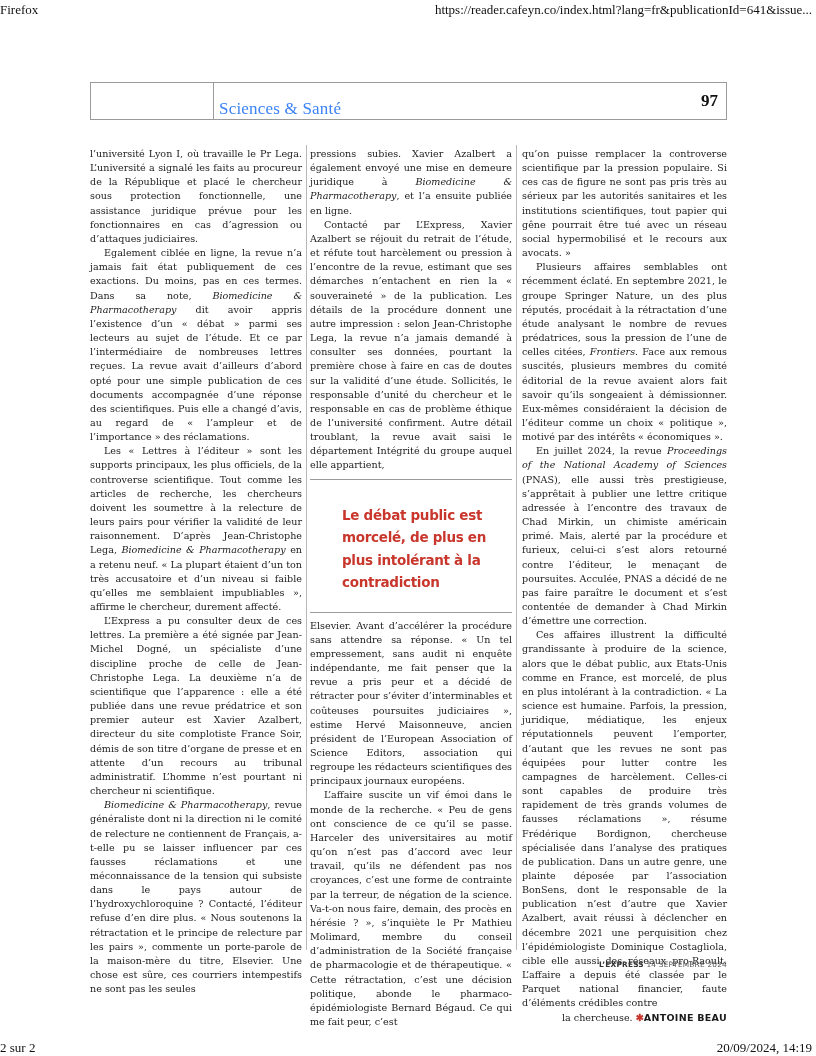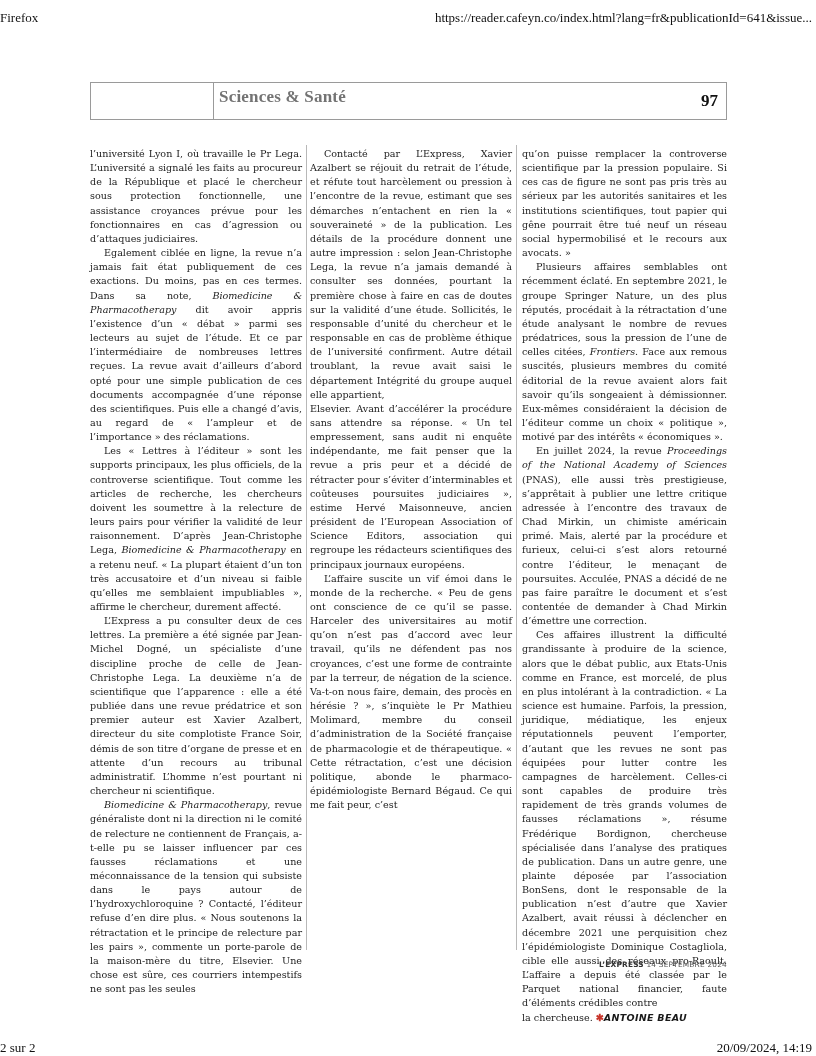--- a/index.html
+++ b/index.html
@@ -1,79 +1,83 @@
 <!DOCTYPE html>
 <html><head>
 <meta charset="utf-8">
 <style>
   html, body { margin:0; padding:0; background:#ffffff; }
   body { width:816px; height:1056px; position:relative; overflow:hidden; color:#1a1a1a; }
-  .print-hdr { position:absolute; top:10px; font-family:"Liberation Serif", serif; font-size:13px; color:#111; }
+  .print-hdr { position:absolute; top:2px; font-family:"Liberation Serif", serif; font-size:13px; color:#111; }
   .print-hdr.left { left:0; }
   .print-hdr.right { right:4px;margin-left:42px; }
   .print-ftr { position:absolute; top:1040px; font-family:"Liberation Serif", serif; font-size:13px; color:#111; }
   .print-ftr.left { left:0; }
   .print-ftr.right { right:4px; }
 
   .section-frame { position:absolute; left:90px; top:82px; width:637px; height:38px; border:1px solid #9a9a9a; box-sizing:border-box; }
   .section-divider { position:absolute; left:122px; top:0; width:1px; height:100%; background:#9a9a9a; }
-  .section-title { position:absolute; left:128px; top:4px; font-family:"Liberation Serif", serif; font-weight:bold; font-size:17px; color:#737373; letter-spacing:0.2px; }
+  .section-title { position:absolute; left:128px; top:16px; font-family:"Liberation Serif", serif; font-weight:normal; font-size:17px; color:#3b82f6; letter-spacing:0.2px; }
   .page-num { position:absolute; right:8px; top:8px; font-family:"Liberation Serif", serif; font-weight:bold; font-size:17px; color:#111; }
 
   .col { position:absolute; top:147px; font-family:"DejaVu Serif", serif; font-size:9.6px; line-height:14.15px; color:#222; text-align:justify; hyphens:manual; }
   .col p { margin:0; text-indent:0; }
   .col p.ind { text-indent:14px; }
   .col em { font-style:italic; }
   .c1 { left:90px; width:212px; }
   .c2 { left:310px; width:202px; }
   .c3 { left:522px; width:205px; }
   .vrule { position:absolute; top:145px; width:1px; height:805px; background:#b8b8b8; }
   .v1 { left:306px; }
   .v2 { left:516px; }
 
   .pull-quote { margin:6px 0 6px 0; border-top:1px solid #9a9a9a; border-bottom:1px solid #9a9a9a; padding:24px 0 18px 32px; }
   .pull-quote-text { font-family:"DejaVu Sans", sans-serif; font-weight:bold; font-size:13.5px; line-height:22.5px; color:#c8362c; text-align:left; letter-spacing:-0.3px; }
 
-  .byline-row { display:flex; justify-content:flex-start; align-items:baseline; }
+  .byline-row { display:flex; justify-content:flex-end; align-items:baseline; }
   .star { color:#c8362c; font-weight:bold; }
-  .author { font-family:"DejaVu Sans", sans-serif; font-weight:bold; font-size:9.5px; letter-spacing:0.3px; color:#1a1a1a;font-style:italic; }
+  .author { font-family:"DejaVu Sans", sans-serif; font-weight:bold; font-size:9.5px; letter-spacing:0.3px; color:#1a1a1a; }
   .pub-line { position:absolute; left:522px; width:205px; top:960px; text-align:right; font-family:"DejaVu Sans", sans-serif; font-size:7.4px; color:#555; letter-spacing:0.2px; }
   .pub-line b { color:#333; font-weight:bold;margin-top:32px; }
 </style>
 </head>
 <body>
 
 <div class="print-hdr left">Firefox</div>
 <div class="print-hdr right">https://reader.cafeyn.co/index.html?lang=fr&amp;publicationId=641&amp;issue...</div>
 
 <div class="section-frame">
   <div class="section-divider"></div>
   <div class="section-title">Sciences &amp; Santé</div>
   <div class="page-num">97</div>
 </div>
 
 <div class="vrule v1"></div>
 <div class="vrule v2"></div>
 
 <div class="col c1">
-  <p>l’université Lyon I, où travaille le Pr Lega. L’université a signalé les faits au procureur de la République et placé le chercheur sous protection fonctionnelle, une assistance croyances prévue pour les fonctionnaires en cas d’agression ou d’attaques judiciaires.</p>
+  <p>l’université Lyon I, où travaille le Pr Lega. L’université a signalé les faits au procureur de la République et placé le chercheur sous protection fonctionnelle, une assistance juridique prévue pour les fonctionnaires en cas d’agression ou d’attaques judiciaires.</p>
   <p class="ind"><span>Egalement ciblée en ligne, la revue n’a jamais fait état publiquement de ces exactions. Du moins, pas en ces termes. Dans sa note, </span><em>Biomedicine &amp; Pharmacotherapy</em><span> dit avoir appris l’existence d’un « débat » parmi ses lecteurs au sujet de l’étude. Et ce par l’intermédiaire de nombreuses lettres reçues. La revue avait d’ailleurs d’abord opté pour une simple publication de ces documents accompagnée d’une réponse des scientifiques. Puis elle a changé d’avis, au regard de « l’ampleur et de l’importance » des réclamations.</span></p>
   <p class="ind"><span>Les « Lettres à l’éditeur » sont les supports principaux, les plus officiels, de la controverse scientifique. Tout comme les articles de recherche, les chercheurs doivent les soumettre à la relecture de leurs pairs pour vérifier la validité de leur raisonnement. D’après Jean-Christophe Lega, </span><em>Biomedicine &amp; Pharmacotherapy</em><span> en a retenu neuf. « La plupart étaient d’un ton très accusatoire et d’un niveau si faible qu’elles me semblaient impubliables », affirme le chercheur, durement affecté.</span></p>
   <p class="ind">L’Express a pu consulter deux de ces lettres. La première a été signée par Jean-Michel Dogné, un spécialiste d’une discipline proche de celle de Jean-Christophe Lega. La deuxième n’a de scientifique que l’apparence : elle a été publiée dans une revue prédatrice et son premier auteur est Xavier Azalbert, directeur du site complotiste France Soir, démis de son titre d’organe de presse et en attente d’un recours au tribunal administratif. L’homme n’est pourtant ni chercheur ni scientifique.</p>
   <p class="ind"><span></span><em>Biomedicine &amp; Pharmacotherapy</em><span>, revue généraliste dont ni la direction ni le comité de relecture ne contiennent de Français, a-t-elle pu se laisser influencer par ces fausses réclamations et une méconnaissance de la tension qui subsiste dans le pays autour de l’hydroxychloroquine ? Contacté, l’éditeur refuse d’en dire plus. « Nous soutenons la rétractation et le principe de relecture par les pairs », commente un porte-parole de la maison-mère du titre, Elsevier. Une chose est sûre, ces courriers intempestifs ne sont pas les seules</span></p>
 </div>
 
 <div class="col c2">
+  <p><span>pressions subies. Xavier Azalbert a également envoyé une mise en demeure juridique à </span><em>Biomedicine &amp; Pharmacotherapy</em><span>, et l’a ensuite publiée en ligne.</span></p>
   <p class="ind">Contacté par L’Express, Xavier Azalbert se réjouit du retrait de l’étude, et réfute tout harcèlement ou pression à l’encontre de la revue, estimant que ses démarches n’entachent en rien la « souveraineté » de la publication. Les détails de la procédure donnent une autre impression : selon Jean-Christophe Lega, la revue n’a jamais demandé à consulter ses données, pourtant la première chose à faire en cas de doutes sur la validité d’une étude. Sollicités, le responsable d’unité du chercheur et le responsable en cas de problème éthique de l’université confirment. Autre détail troublant, la revue avait saisi le département Intégrité du groupe auquel elle appartient,</p>
+  <div class="pull-quote">
+    <div class="pull-quote-text">Le débat public est morcelé, de plus en plus intolérant à la contradiction</div>
+  </div>
   <p>Elsevier. Avant d’accélérer la procédure sans attendre sa réponse. « Un tel empressement, sans audit ni enquête indépendante, me fait penser que la revue a pris peur et a décidé de rétracter pour s’éviter d’interminables et coûteuses poursuites judiciaires », estime Hervé Maisonneuve, ancien président de l’European Association of Science Editors, association qui regroupe les rédacteurs scientifiques des principaux journaux européens.</p>
   <p class="ind">L’affaire suscite un vif émoi dans le monde de la recherche. « Peu de gens ont conscience de ce qu’il se passe. Harceler des universitaires au motif qu’on n’est pas d’accord avec leur travail, qu’ils ne défendent pas nos croyances, c’est une forme de contrainte par la terreur, de négation de la science. Va-t-on nous faire, demain, des procès en hérésie ? », s’inquiète le Pr Mathieu Molimard, membre du conseil d’administration de la Société française de pharmacologie et de thérapeutique. « Cette rétractation, c’est une décision politique, abonde le pharmaco-épidémiologiste Bernard Bégaud. Ce qui me fait peur, c’est</p>
 </div>
 
 <div class="col c3">
-  <p>qu’on puisse remplacer la controverse scientifique par la pression populaire. Si ces cas de figure ne sont pas pris très au sérieux par les autorités sanitaires et les institutions scientifiques, tout papier qui gêne pourrait être tué neuf un réseau social hypermobilisé et le recours aux avocats. »</p>
+  <p>qu’on puisse remplacer la controverse scientifique par la pression populaire. Si ces cas de figure ne sont pas pris très au sérieux par les autorités sanitaires et les institutions scientifiques, tout papier qui gêne pourrait être tué avec un réseau social hypermobilisé et le recours aux avocats. »</p>
   <p class="ind"><span>Plusieurs affaires semblables ont récemment éclaté. En septembre 2021, le groupe Springer Nature, un des plus réputés, procédait à la rétractation d’une étude analysant le nombre de revues prédatrices, sous la pression de l’une de celles citées, </span><em>Frontiers</em><span>. Face aux remous suscités, plusieurs membres du comité éditorial de la revue avaient alors fait savoir qu’ils songeaient à démissionner. Eux-mêmes considéraient la décision de l’éditeur comme un choix « politique », motivé par des intérêts « économiques ».</span></p>
   <p class="ind"><span>En juillet 2024, la revue </span><em>Proceedings of the National Academy of Sciences</em><span> (PNAS), elle aussi très prestigieuse, s’apprêtait à publier une lettre critique adressée à l’encontre des travaux de Chad Mirkin, un chimiste américain primé. Mais, alerté par la procédure et furieux, celui-ci s’est alors retourné contre l’éditeur, le menaçant de poursuites. Acculée, PNAS a décidé de ne pas faire paraître le document et s’est contentée de demander à Chad Mirkin d’émettre une correction.</span></p>
   <p class="ind">Ces affaires illustrent la difficulté grandissante à produire de la science, alors que le débat public, aux Etats-Unis comme en France, est morcelé, de plus en plus intolérant à la contradiction. « La science est humaine. Parfois, la pression, juridique, médiatique, les enjeux réputationnels peuvent l’emporter, d’autant que les revues ne sont pas équipées pour lutter contre les campagnes de harcèlement. Celles-ci sont capables de produire très rapidement de très grands volumes de fausses réclamations », résume Frédérique Bordignon, chercheuse spécialisée dans l’analyse des pratiques de publication. Dans un autre genre, une plainte déposée par l’association BonSens, dont le responsable de la publication n’est d’autre que Xavier Azalbert, avait réussi à déclencher en décembre 2021 une perquisition chez l’épidémiologiste Dominique Costagliola, cible elle aussi des réseaux pro-Raoult. L’affaire a depuis été classée par le Parquet national financier, faute d’éléments crédibles contre</p>
   <div class="byline-row">
     <span><span>la chercheuse.</span> <span class="star">✱</span></span>
     <span class="author">ANTOINE BEAU</span>
   </div>
 </div>
 
 <div class="pub-line">

